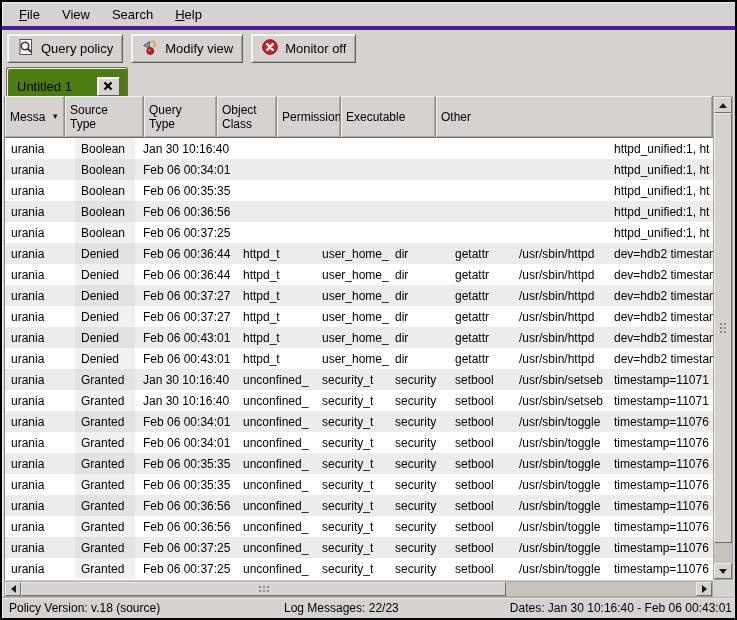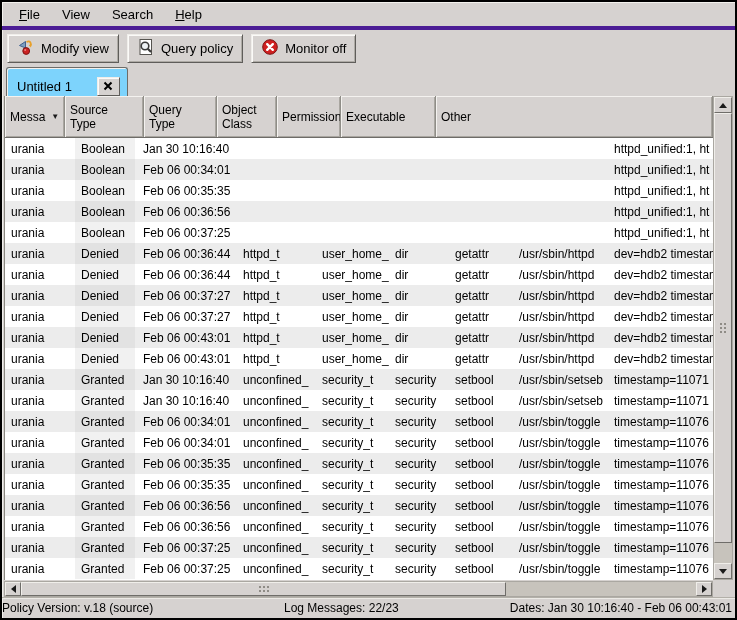--- a/index.html
+++ b/index.html
@@ -13,21 +13,21 @@
   .menu-item{padding:5px 11px;cursor:default;}
   .mn{text-decoration:underline;}
 
   
   .toolbar{height:36px;flex:none;display:flex;align-items:center;padding:0 5px;gap:8px;}
   .tbtn{height:29px;display:inline-flex;align-items:center;gap:6px;padding:0 9px;background:#d6d2d0;border:1px solid;border-color:#f0eeea #5f5d5a #5f5d5a #f0eeea;box-shadow:inset 1px 1px 0 #fbfaf8,inset -1px -1px 0 #aeaba5;font-size:13px;cursor:default;}
   .tbtn svg{flex:none;}
 
   
   .tabrow{height:30px;flex:none;display:flex;align-items:flex-end;padding-left:4px;}
-  .tab{height:29px;display:flex;align-items:center;gap:25px;padding:8px 7px 0 10px;background:#7dd3fc;border:1px solid #6e6c68;border-bottom:none;border-radius:3px 3px 0 0;box-shadow:inset 1px 1px 0 #f3f1ed;font-size:13px;}
+  .tab{height:29px;display:flex;align-items:center;gap:25px;padding:8px 7px 0 10px;background:#4d7c0f;border:1px solid #6e6c68;border-bottom:none;border-radius:3px 3px 0 0;box-shadow:inset 1px 1px 0 #f3f1ed;font-size:13px;}
   .tab-close{width:23px;height:19px;display:flex;align-items:center;justify-content:center;background:#d6d2d0;border:1px solid;border-color:#f0eeea #5f5d5a #5f5d5a #f0eeea;box-shadow:inset 1px 1px 0 #fbfaf8;}
 
   
   .content{flex:1;display:grid;grid-template-columns:1fr 20px;grid-template-rows:1fr 17px;padding:0 2px;min-height:0;}
   .table-region{grid-area:1/1;display:flex;flex-direction:column;overflow:hidden;border-left:1px solid #8a8880;background:#fff;}
 
   .theader{height:42px;flex:none;display:flex;border-bottom:1px solid #6e6c68;background:#d6d2d0;}
   .hcell{flex:none;background:#d6d2d0;display:flex;flex-direction:column;justify-content:center;padding-left:5px;line-height:14px;border-right:1px solid #8f8d87;box-shadow:inset 1px 1px 0 #f4f2ef,inset -1px -1px 0 #a9a6a0;cursor:default;overflow:hidden;white-space:nowrap;}
   .hline{display:flex;align-items:center;gap:6px;}
   .sort{font-size:8px;color:#1a1a1a;}
@@ -64,57 +64,57 @@
   .hthumb{position:absolute;top:0;bottom:0;left:16px;width:485px;background:#d6d2d0;border:1px solid;border-color:#f0eeea #6f6d69 #6f6d69 #f0eeea;display:flex;align-items:center;justify-content:center;}
   .arr-up{width:0;height:0;border-left:4px solid transparent;border-right:4px solid transparent;border-bottom:5px solid #1a1a1a;}
   .arr-down{width:0;height:0;border-left:4px solid transparent;border-right:4px solid transparent;border-top:5px solid #1a1a1a;}
   .arr-left{width:0;height:0;border-top:4px solid transparent;border-bottom:4px solid transparent;border-right:5px solid #1a1a1a;}
   .arr-right{width:0;height:0;border-top:4px solid transparent;border-bottom:4px solid transparent;border-left:5px solid #1a1a1a;}
   .grip-v{width:2px;height:2px;background:#8f8c86;box-shadow:4px 0 #8f8c86,0 4px #8f8c86,4px 4px #8f8c86,0 8px #8f8c86,4px 8px #8f8c86;margin:-8px 0 0 -4px;}
   .grip-h{width:2px;height:2px;background:#8f8c86;box-shadow:4px 0 #8f8c86,8px 0 #8f8c86,0 4px #8f8c86,4px 4px #8f8c86,8px 4px #8f8c86;margin:-4px 0 0 -8px;}
 
   
   .statusbar{height:21px;flex:none;display:flex;align-items:center;border-top:1px solid #b3b0a9;box-shadow:inset 0 1px 0 #eceae6;}
-  .sb-left{width:272px;flex:none;white-space:nowrap;overflow:hidden;}
+  .sb-left{width:272px;flex:none;padding-left:7px;white-space:nowrap;overflow:hidden;}
   .sb-mid{width:230px;flex:none;padding-left:10px;white-space:nowrap;overflow:hidden;}
   .sb-right{flex:1;text-align:right;padding-right:3px;white-space:nowrap;overflow:hidden;}
 </style>
 </head>
 <body>
 
 <div class="window">
 
   <div class="menubar">
     <span class="menu-item"><span class="mn">F</span><span>ile</span></span>
     <span class="menu-item"><span class="mn"></span><span>View</span></span>
     <span class="menu-item"><span class="mn"></span><span>Search</span></span>
     <span class="menu-item"><span class="mn">H</span><span>elp</span></span>
   </div>
 
   <div class="toolbar">
+    <button class="tbtn">
+      <span><svg width="18" height="18" viewBox="0 0 18 18">
+        <rect x="3" y="1.5" width="11.5" height="15" fill="#ffffff" stroke="#55534f"></rect>
+        <circle cx="8" cy="8" r="3.8" fill="#eef2f5" stroke="#3a3a3a" stroke-width="1.6"></circle>
+        <line x1="10.8" y1="10.8" x2="14" y2="14" stroke="#3a3a3a" stroke-width="2.2"></line>
+      </svg></span>
+      <span>Query policy</span>
+    </button>
     <button class="tbtn">
       <span><svg width="18" height="18" viewBox="0 0 18 18">
         <path d="M2.5 7.5 L8.5 3.5 L8.5 10 Z" fill="#7d9ec0" stroke="#41618e"></path>
         <path d="M9.5 4 C13 2.5 14.5 4.5 13.5 7.5" stroke="#e8a02a" fill="none" stroke-width="1.8"></path>
         <path d="M11.8 7.2 L15 6 L13.8 9.6 Z" fill="#e8a02a"></path>
         <circle cx="9.2" cy="13" r="3.4" fill="#cc2222" stroke="#7d1414"></circle>
         <circle cx="8.2" cy="12" r="1" fill="#ee8080"></circle>
       </svg></span>
       <span>Modify view</span>
     </button>
     <button class="tbtn">
       <span><svg width="18" height="18" viewBox="0 0 18 18">
-        <rect x="3" y="1.5" width="11.5" height="15" fill="#ffffff" stroke="#55534f"></rect>
-        <circle cx="8" cy="8" r="3.8" fill="#eef2f5" stroke="#3a3a3a" stroke-width="1.6"></circle>
-        <line x1="10.8" y1="10.8" x2="14" y2="14" stroke="#3a3a3a" stroke-width="2.2"></line>
-      </svg></span>
-      <span>Query policy</span>
-    </button>
-    <button class="tbtn">
-      <span><svg width="18" height="18" viewBox="0 0 18 18">
         <circle cx="9" cy="9" r="7.3" fill="#cf2020" stroke="#7d1414"></circle>
         <path d="M6.2 6.2 L11.8 11.8 M11.8 6.2 L6.2 11.8" stroke="#ffffff" stroke-width="2.4" stroke-linecap="round"></path>
       </svg></span>
       <span>Monitor off</span>
     </button>
   </div>
 
   <div class="tabrow">
     <div class="tab">
       <span>Untitled 1</span>

